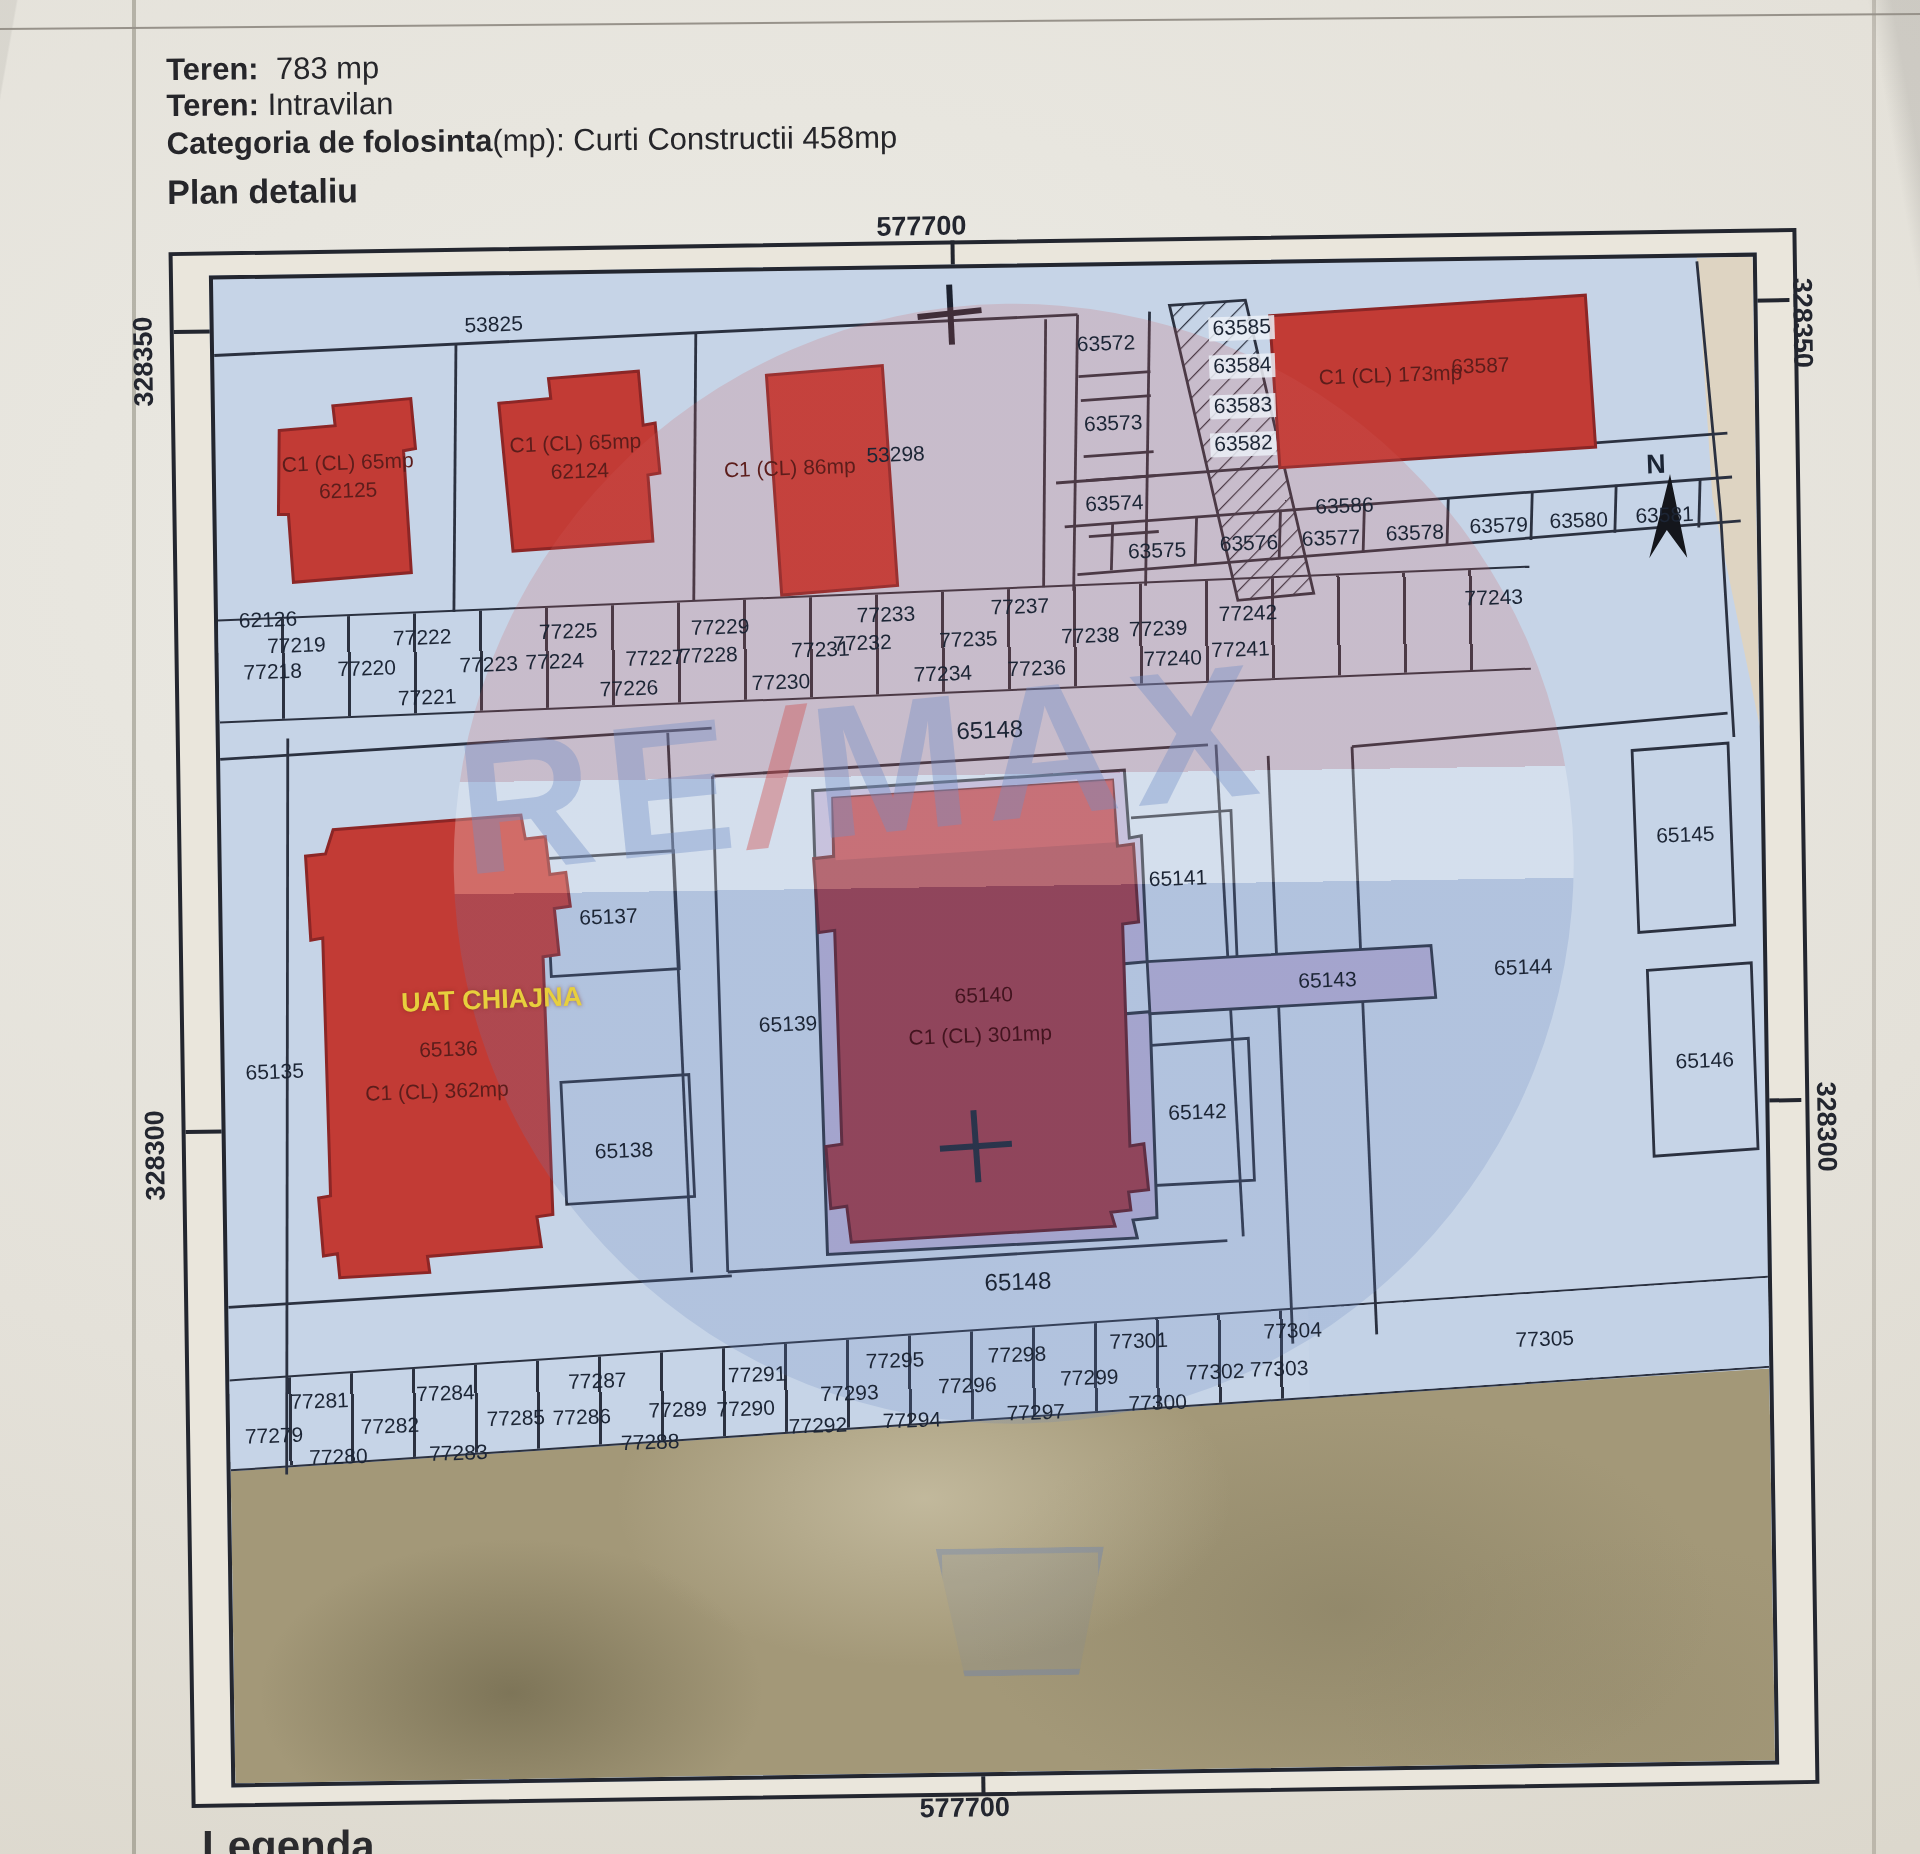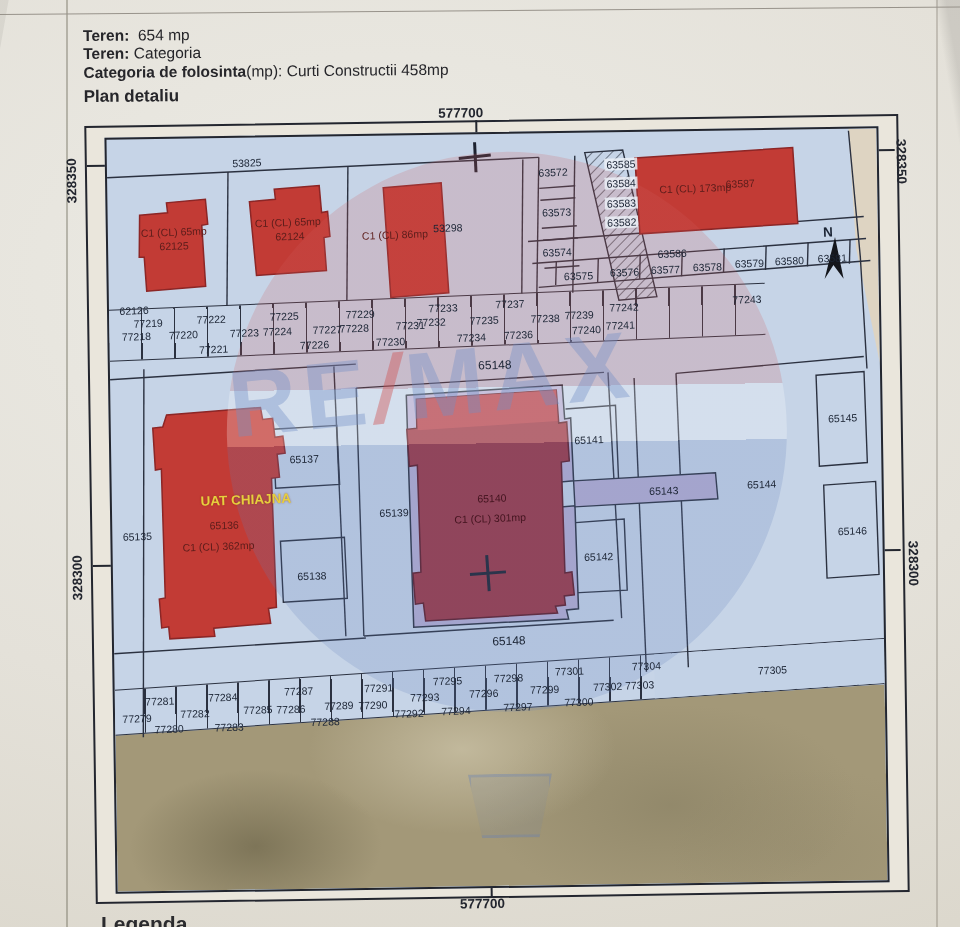--- a/index.html
+++ b/index.html
@@ -68,22 +68,22 @@
   .vertR{transform:rotate(90deg);transform-origin:center;}
 </style>
 </head>
 <body>
 
 <div class="fold" style="left:66px"></div>
 <div class="fold" style="left:936px;background:rgba(90,85,70,.25)"></div>
 <div class="topline"></div>
 
 <div class="hdr">
-  <div class="row"><b>Teren:</b>&nbsp;&nbsp;<span>654 mp</span></div>
-  <div class="row"><b>Teren:</b>&nbsp;<span>Categoria</span></div>
+  <div class="row"><b>Teren:</b>&nbsp;&nbsp;<span>783 mp</span></div>
+  <div class="row"><b>Teren:</b>&nbsp;<span>Intravilan</span></div>
   <div class="row"><b>Categoria de folosinta</b><span>(mp): Curti Constructii 458mp</span></div>
   <div class="title">Plan detaliu</div>
 </div>
 
 <div class="map">
 
   <div class="coord" style="left:352px;top:-17px;">577700</div>
   <div class="coord" style="left:362px;top:774px;">577700</div>
   <div class="coord vert" style="left:-38px;top:45px;">328350</div>
   <div class="coord vert" style="left:-38px;top:442px;">328300</div>

